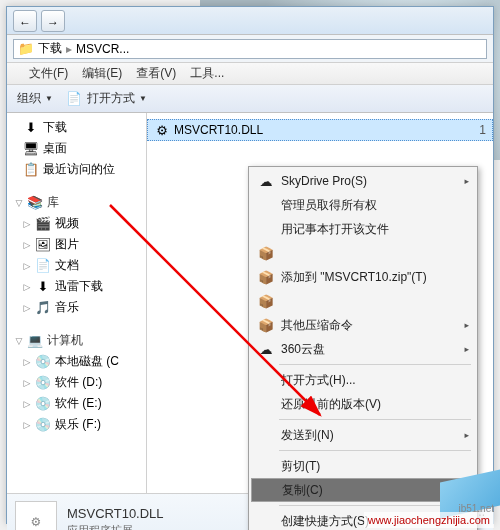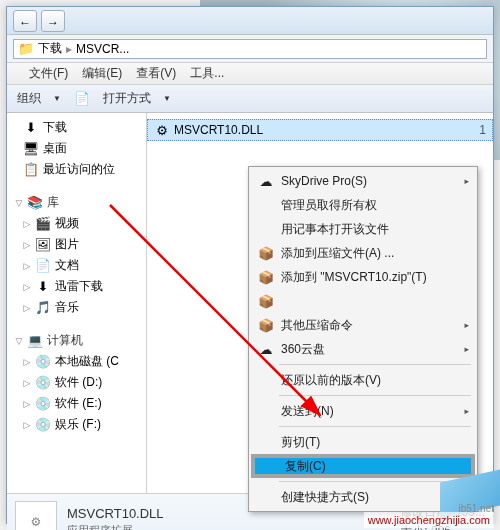--- a/index.html
+++ b/index.html
@@ -8,40 +8,40 @@
 .titlebar{height:28px;background:linear-gradient(#e8f0f8,#d4e4f4);display:flex;align-items:center;padding:0 6px;border-bottom:1px solid #c0c0c0}
 .nav{display:flex;gap:4px;align-items:center}
 .navbtn{width:24px;height:22px;border:1px solid #a0b0c0;border-radius:3px;background:linear-gradient(#fff,#e0e8f0);display:flex;align-items:center;justify-content:center}
 .addr{height:28px;background:#f0f4f8;display:flex;align-items:center;padding:0 6px;border-bottom:1px solid #d0d0d0}
 .addrbox{flex:1;height:20px;background:#fff;border:1px solid #a0b0c0;display:flex;align-items:center;padding:0 4px;gap:4px}
 .crumb{color:#000}
 .sep{color:#888}
 .menubar{height:22px;background:linear-gradient(#f8f8f8,#ececec);display:flex;align-items:center;gap:14px;padding:0 22px;border-bottom:1px solid #d0d0d0}
 .mitem{color:#333}
 .toolbar{height:28px;background:linear-gradient(#f0f4fa,#e0e8f4);display:flex;align-items:center;gap:14px;padding:0 10px;border-bottom:1px solid #c0c0c0}
-.tbtn{color:#333;display:flex;align-items:center;gap:12px}
+.tbtn{color:#333;display:flex;align-items:center;gap:4px}
 .drop{font-size:8px}
 .body{display:flex;height:380px}
 .tree{width:140px;background:#fff;border-right:1px solid #d0d0d0;overflow:hidden;padding:4px 0}
 .tn{display:flex;align-items:center;gap:4px;padding:2px 6px 2px 16px;white-space:nowrap}
 .tg{padding:4px 6px 2px 8px;font-weight:normal;color:#333;display:flex;align-items:center;gap:4px}
 .tw{width:8px;display:inline-block;text-align:center;color:#888;font-size:9px}
 .ico{width:16px;height:16px;display:inline-flex;align-items:center;justify-content:center;font-size:13px}
 .list{flex:1;background:#fff}
 .lh{height:22px;background:linear-gradient(#fcfcfc,#f0f0f0);border-bottom:1px solid #d0d0d0;padding:0 8px;display:flex;align-items:center;color:#555}
 .frow{height:22px;display:flex;align-items:center;padding:0 6px;gap:4px;background:#cce8ff;border:1px dotted #5090d0}
 .details{height:56px;background:linear-gradient(#f4f8fc,#e8f0f8);border-top:1px solid #d0d0d0;display:flex;align-items:center;padding:4px 8px;gap:10px}
 .dico{width:42px;height:42px;background:#fff;border:1px solid #ccc;display:flex;align-items:center;justify-content:center;font-size:10px;color:#888}
 .dtxt{display:flex;flex-direction:column;gap:2px}
 .dtitle{font-size:13px;color:#333}
 .dsub{font-size:11px;color:#666}
 .dmeta{font-size:11px;color:#666;margin-left:auto;display:flex;flex-direction:column;gap:2px}
 .ctx{position:absolute;left:248px;top:166px;width:230px;background:#f4f4f4;border:1px solid #a0a0a0;box-shadow:2px 2px 6px rgba(0,0,0,.3);padding:2px}
 .ctx .ci{height:24px;display:flex;align-items:center;padding:0 18px 0 30px;position:relative;color:#222}
-.ctx .ci.h{background:#0ea5e9;border:4px solid #a3a3a3}
+.ctx .ci.h{background:#737373;border:1px solid #a3a3a3}
 .ctx .cs{height:1px;background:#d0d0d0;margin:3px 4px 3px 28px}
 .ctx .cic{position:absolute;left:6px;width:18px;height:18px;display:flex;align-items:center;justify-content:center;font-size:13px}
 .ctx .car{position:absolute;right:6px;font-size:9px;color:#555}
 .bgimg{position:absolute;right:0;top:0;width:300px;height:160px;background:radial-gradient(circle at 70% 45%,#fff 2%,#e8f0f4 10%,#c8d8e0 35%,#a8b8c0 70%);z-index:-1}
 .arrow{position:absolute;left:100px;top:195px;width:250px;height:230px;pointer-events:none}
 .wm{position:absolute;right:6px;bottom:2px;font-size:11px;color:#b00;background:rgba(255,255,255,.7);padding:2px 4px}
 .wm2{position:absolute;right:6px;bottom:16px;font-size:10px;color:#888}
 .cut{position:absolute;right:0;bottom:18px;width:60px;height:36px;background:linear-gradient(135deg,#8ecff0,#5ab0e0);transform:skewY(-12deg)}
 </style>
 </head>
@@ -195,40 +195,42 @@
       <span class="car">▸</span>
     </div>
   <div class="ci">
       <span>管理员取得所有权</span>
     </div>
   <div class="ci">
       <span>用记事本打开该文件</span>
     </div>
   <div class="ci">
       <span class="cic">📦</span>
-      <span>添加到压缩文件(A) ...</span>
     </div>
   <div class="ci">
       <span class="cic">📦</span>
       <span>添加到 "MSVCRT10.zip"(T)</span>
     </div>
   <div class="ci">
       <span class="cic">📦</span>
     </div>
   <div class="ci">
       <span class="cic">📦</span>
       <span>其他压缩命令</span>
       <span class="car">▸</span>
     </div>
   <div class="ci">
       <span class="cic">☁</span>
       <span>360云盘</span>
       <span class="car">▸</span>
     </div>
   <div class="cs"></div>
+  <div class="ci">
+      <span>打开方式(H)...</span>
+    </div>
   <div class="ci">
       <span>还原以前的版本(V)</span>
     </div>
   <div class="cs"></div>
   <div class="ci">
       <span>发送到(N)</span>
       <span class="car">▸</span>
     </div>
   <div class="cs"></div>
   <div class="ci">

